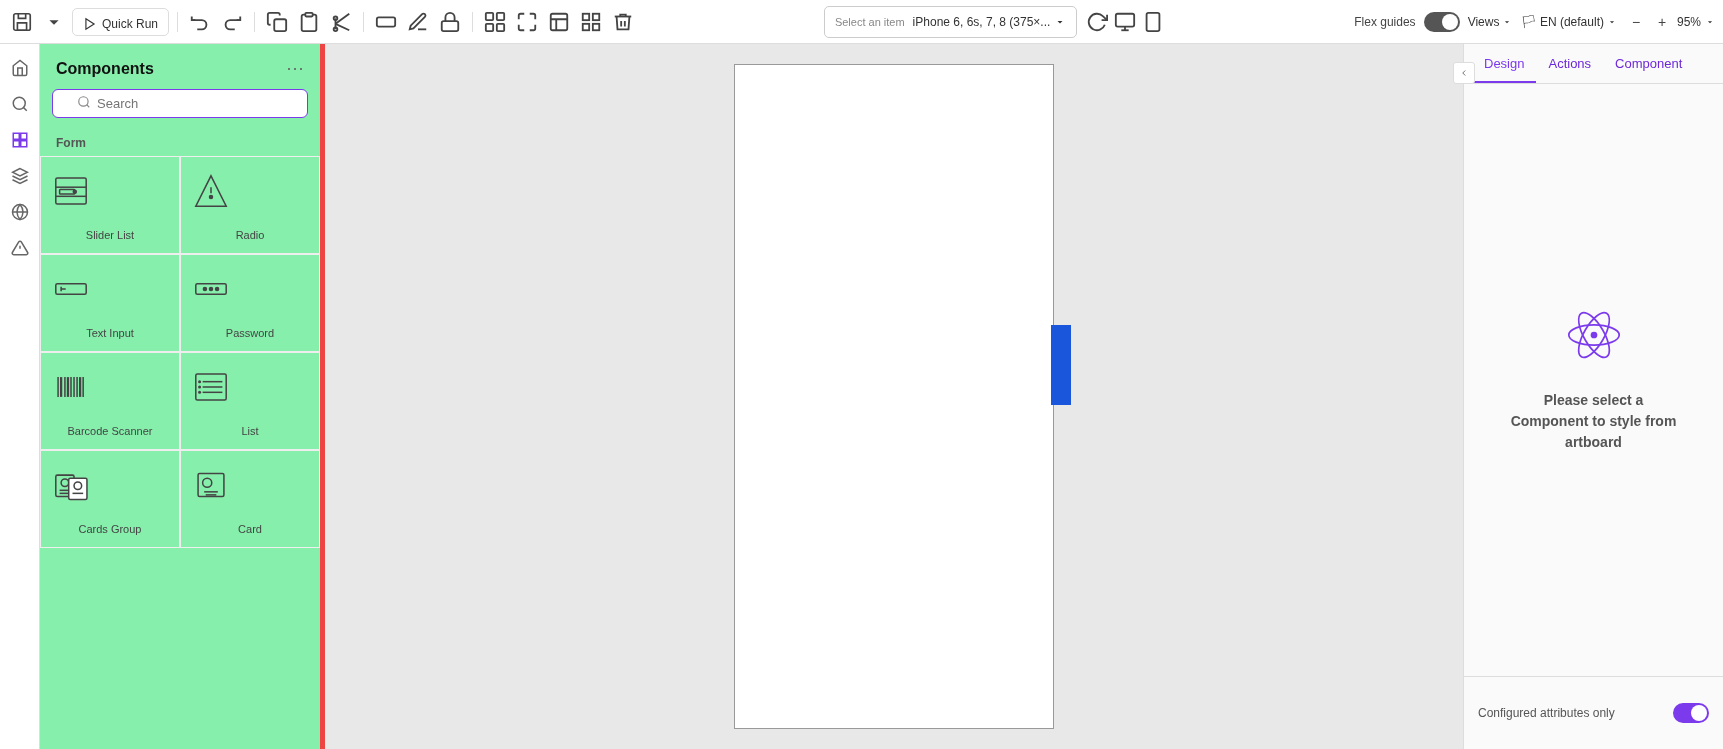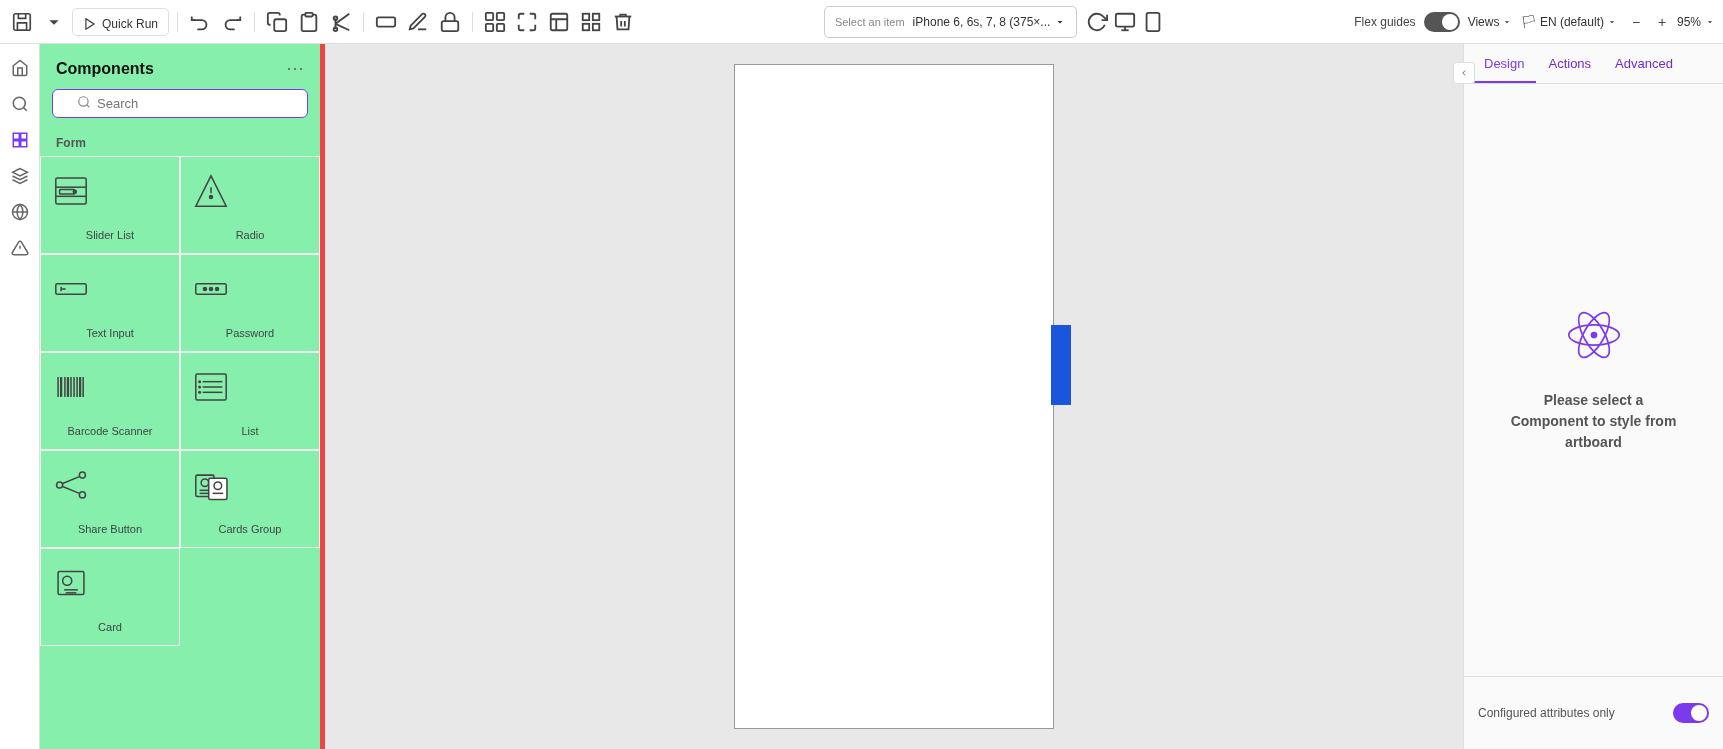--- a/index.html
+++ b/index.html
@@ -542,32 +542,20 @@
               <line x1="14" y1="25" x2="40" y2="25"></line>
               <line x1="14" y1="32" x2="40" y2="32"></line>
               <circle cx="10" cy="18" r="2" fill="#444" stroke="none"></circle>
               <circle cx="10" cy="25" r="2" fill="#444" stroke="none"></circle>
               <circle cx="10" cy="32" r="2" fill="#444" stroke="none"></circle>
             </svg>
           </div>
           <span class="component-label">List</span>
         </div>
 
-        <div class="component-item">
-          <div class="component-icon">
-            <svg width="38" height="38" viewBox="0 0 50 50" fill="none" stroke="#444" stroke-width="2">
-              <circle cx="10" cy="25" r="4"></circle>
-              <circle cx="40" cy="12" r="4"></circle>
-              <circle cx="40" cy="38" r="4"></circle>
-              <line x1="14" y1="23" x2="36" y2="14"></line>
-              <line x1="14" y1="27" x2="36" y2="36"></line>
-            </svg>
-          </div>
-          <span class="component-label">Share Button</span>
-        </div>
 
         <div class="component-item">
           <div class="component-icon">
             <svg width="38" height="38" viewBox="0 0 50 50" fill="none" stroke="#444" stroke-width="2">
               <rect x="5" y="12" width="24" height="28" rx="2"></rect>
               <circle cx="17" cy="22" r="5"></circle>
               <line x1="10" y1="32" x2="24" y2="32"></line>
               <line x1="10" y1="36" x2="22" y2="36"></line>
               <rect x="22" y="16" width="24" height="28" rx="2" fill="white"></rect>
               <circle cx="34" cy="26" r="5"></circle>
@@ -601,21 +589,21 @@
 
   <div class="right-panel" style="position:relative;">
     <div class="collapse-btn">
       <svg width="10" height="10" viewBox="0 0 24 24" fill="none" stroke="currentColor" stroke-width="2">
           <polyline points="15,18 9,12 15,6"></polyline>
         </svg>
     </div>
     <div class="right-panel-tabs">
       <div class="right-tab active">Design</div>
       <div class="right-tab">Actions</div>
-      <div class="right-tab">Advanced</div>
+      <div class="right-tab">Component</div>
     </div>
     <div class="right-panel-content">
       <div class="atom-icon">
         <svg width="56" height="56" viewBox="0 0 100 100" fill="none">
           <ellipse cx="50" cy="50" rx="45" ry="18" stroke="#7c3aed" stroke-width="3" transform="rotate(0 50 50)"></ellipse>
           <ellipse cx="50" cy="50" rx="45" ry="18" stroke="#7c3aed" stroke-width="3" transform="rotate(60 50 50)"></ellipse>
           <ellipse cx="50" cy="50" rx="45" ry="18" stroke="#7c3aed" stroke-width="3" transform="rotate(120 50 50)"></ellipse>
           <circle cx="50" cy="50" r="6" fill="#7c3aed"></circle>
         </svg>
       </div>

